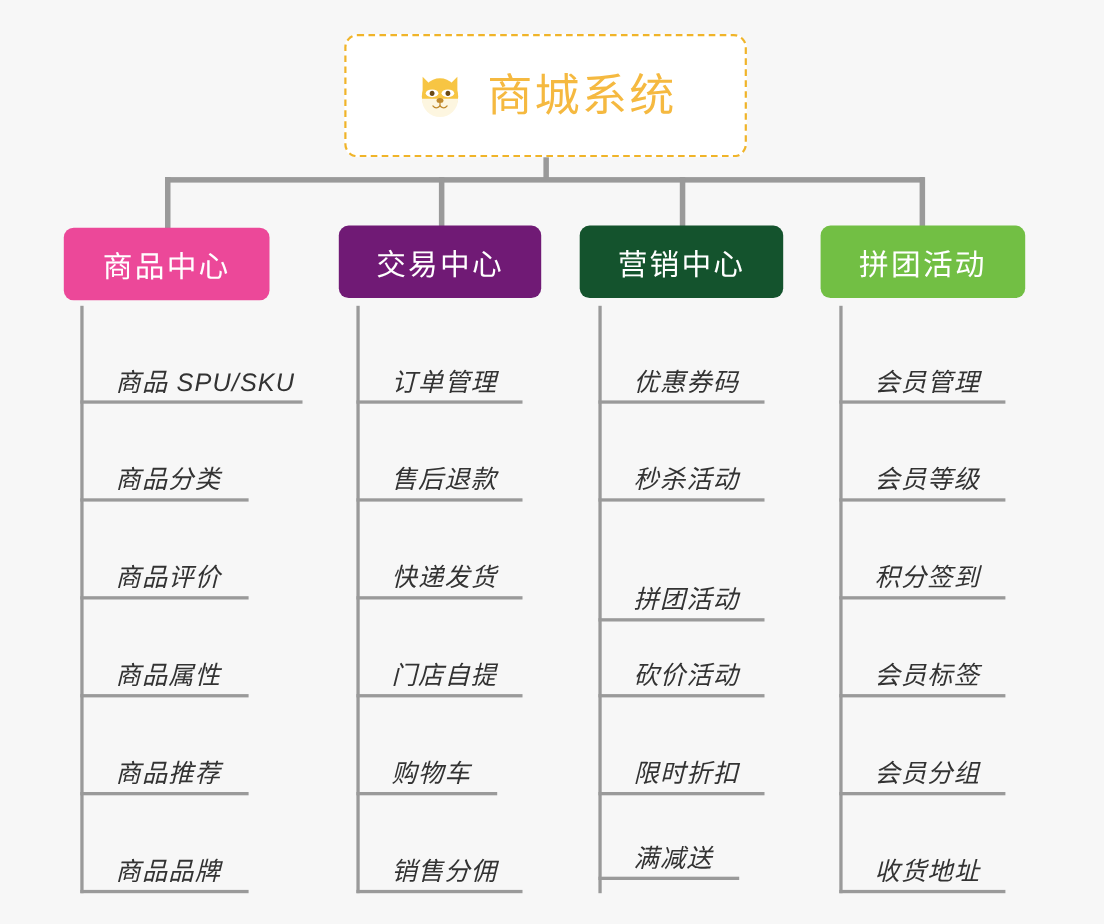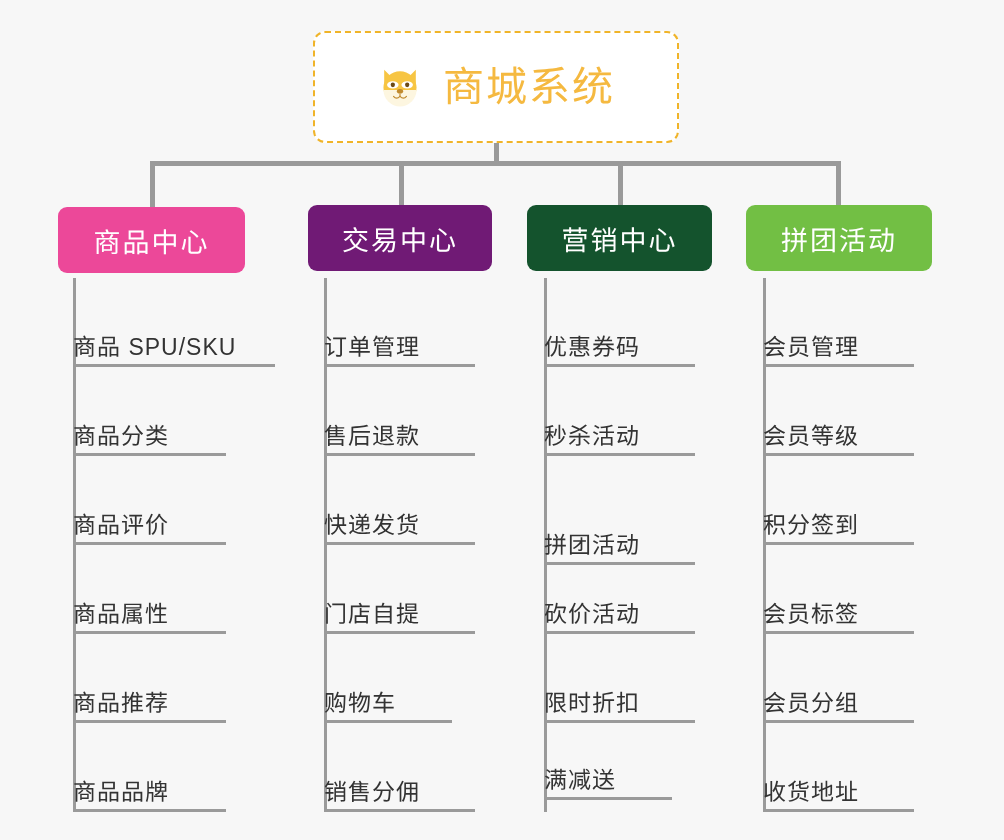--- a/index.html
+++ b/index.html
@@ -90,22 +90,24 @@
     background: #9a9a9a;
   }
   .leaf-item {
     position: absolute;
     left: 0;
     box-sizing: border-box;
     height: 89px;
     border-bottom: 3px solid #9a9a9a;
     display: flex;
     align-items: flex-end;
+    padding-left: 32px;
     padding-bottom: 5px;
     white-space: nowrap;
+    font-style: italic;
   }
   .leaf-label {
     font-size: 23px;
     line-height: 1.05;
     color: #333333;
     letter-spacing: 1px;
   }
 </style>
 </head>
 <body>

